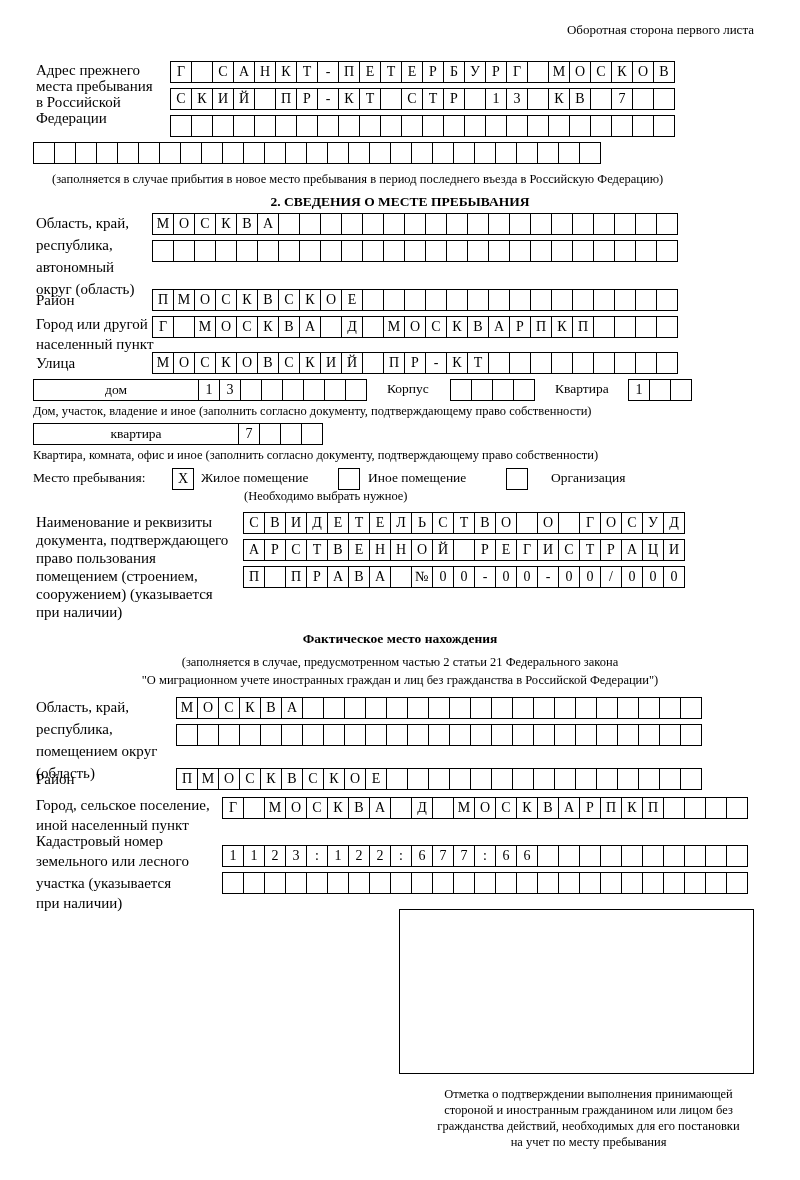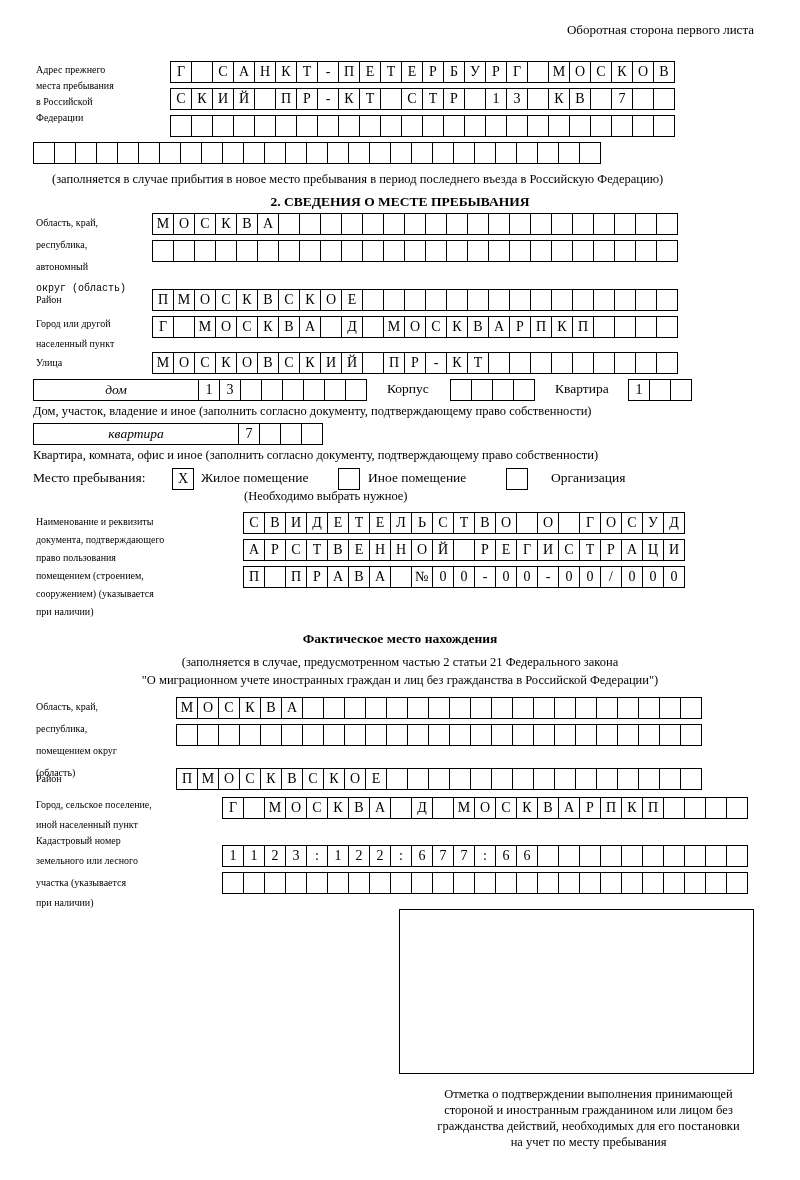--- a/index.html
+++ b/index.html
@@ -28,30 +28,29 @@
     margin-right:-1px;
     box-sizing:border-box;
     font-size:14px;
     line-height:20px;
     text-align:center;
     font-family:"Liberation Serif", serif;
   }
   .cell.blank{}
   .abs{position:absolute;}
 
-  .rowlabel{position:absolute;font-size:10px;line-height:16px;}
+  .rowlabel{position:absolute;font-size:15px;line-height:16px;}
 
   .wbox{
     border:1px solid #000;
     box-sizing:border-box;
     height:22px;
     font-size:13.5px;
     line-height:20px;
     text-align:center;
-    font-style:italic;
   }
 
   .note{font-size:12.5px;}
   .sect-title{font-weight:bold;font-size:13.5px;}
 
   .bigbox{
     position:absolute;
     border:1px solid #000;
     box-sizing:border-box;
   }
@@ -185,21 +184,21 @@
     </div>
 
   <div class="abs note" style="left:52px;top:172px;">(заполняется в случае прибытия в новое место пребывания в период последнего въезда в Российскую Федерацию)</div>
 
   <div class="abs sect-title" style="left:0;top:194px;width:800px;text-align:center;">2. СВЕДЕНИЯ О МЕСТЕ ПРЕБЫВАНИЯ</div>
 
   <div class="rowlabel" style="left:36px;top:215px;">
     <div>Область, край,</div>
     <div style="margin-top:6px;">республика,</div>
     <div style="margin-top:6px;">автономный</div>
-    <div style="margin-top:6px;font-family:Liberation Mono, monospace;">округ (область)</div>
+    <div style="margin-top:6px;">округ (область)</div>
   </div>
 
   <div class="cells abs" style="left:152px;top:213px;">
       <div class="cell">М</div>
       <div class="cell">О</div>
       <div class="cell">С</div>
       <div class="cell">К</div>
       <div class="cell">В</div>
       <div class="cell">А</div>
       <div class="cell blank"></div>

